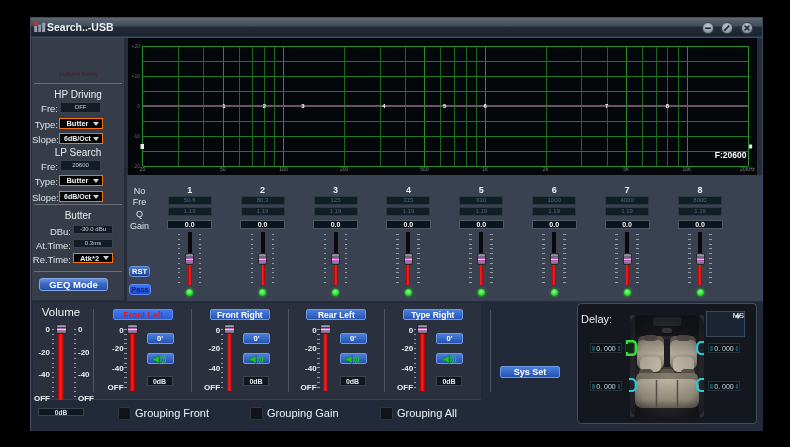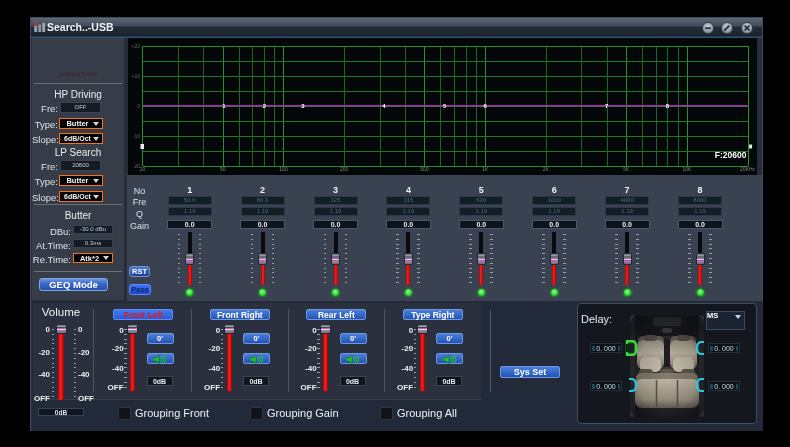--- a/index.html
+++ b/index.html
@@ -49,21 +49,21 @@
 .cscale { position:absolute; color:#eef1f4; font-size:8px; font-weight:bold; text-align:right; width:24px; }
 .cbtn { position:absolute; width:27px; height:10.6px; border-radius:2px; background:linear-gradient(to bottom,#4a7fdc,#2353b4); border:1px solid #6e97e2; color:#fff; font-size:7.5px; font-weight:bold; text-align:center; line-height:9px; }
 .cdb { position:absolute; width:26px; height:10px; background:#10161f; border:1px solid #3a4450; color:#e8ecf0; font-size:7px; font-weight:bold; text-align:center; line-height:9px; }
 #voltitle { position:absolute; left:-2px; top:4px; width:62px; text-align:center; color:#f0f3f6; font-size:11.5px; }
 #voldb { position:absolute; left:6px; top:105.5px; width:46px; height:8px; background:#10161f; border:1px solid #3a4450; color:#dfe5ea; font-size:6.5px; font-weight:bold; text-align:center; line-height:7px; }
 #sysset { position:absolute; left:468px; top:64px; width:60px; height:12px; border-radius:2px; background:linear-gradient(to bottom,#4a7fdc,#2353b4); border:1px solid #6e97e2; color:#fff; font-size:9px; font-weight:bold; text-align:center; line-height:11px; }
 .chk { position:absolute; width:13px; height:13px; border-radius:2px; background:#111319; border:1px solid #2e3642; }
 .chklbl { position:absolute; color:#eef1f5; font-size:11px; }
 #delay { position:absolute; left:545px; top:1px; width:180px; height:121px; background:#14171d; border:1px solid #434e5e; border-radius:4px; }
 #delaylbl { position:absolute; left:3px; top:9px; color:#e8ecf0; font-size:11px; }
-#msdrop { position:absolute; left:128px; top:7px; width:39px; height:19px; background:#1a2433; border:1px solid #3c4a5e; color:#fff; font-size:7.5px; font-weight:bold; text-align:left; line-height:8px; }
+#msdrop { position:absolute; left:128px; top:7px; width:39px; height:26px; background:#1a2433; border:1px solid #3c4a5e; color:#fff; font-size:7.5px; font-weight:normal; text-align:right; line-height:8px; }
 #msdrop i { position:absolute; right:3px; top:2.5px; width:0; height:0; border-left:3px solid transparent; border-right:3px solid transparent; border-top:4px solid #cfd6dd; }
 .dbox { position:absolute; width:32px; height:10px; background:#0c1218; border:1px solid #273038; color:#cfdfe6; font-size:7px; text-align:center; line-height:9px; }
 .dbox b { position:absolute; top:2px; width:2.5px; height:5px; background:#1a4a56; }
 text { font-family:"Liberation Sans", sans-serif; }
 </style>
 </head>
 <body>
 <div id="win">
   <div id="titlebar">
     <svg style="position:absolute;left:3px;top:3px" width="13" height="11" viewBox="0 0 13 11">

